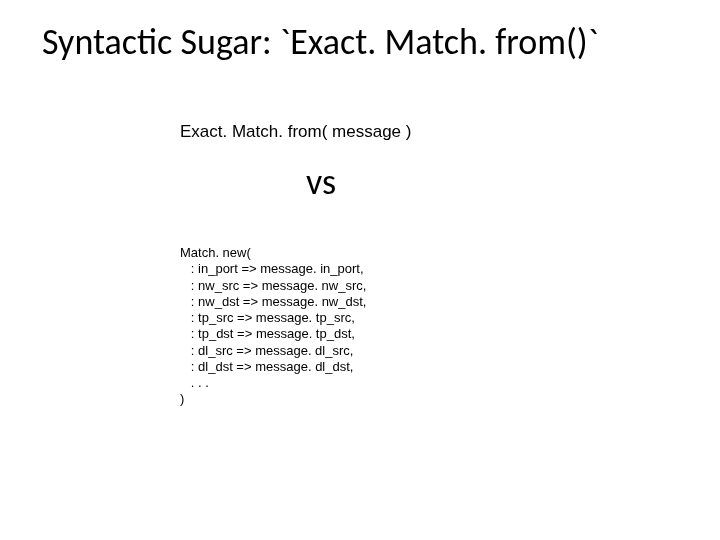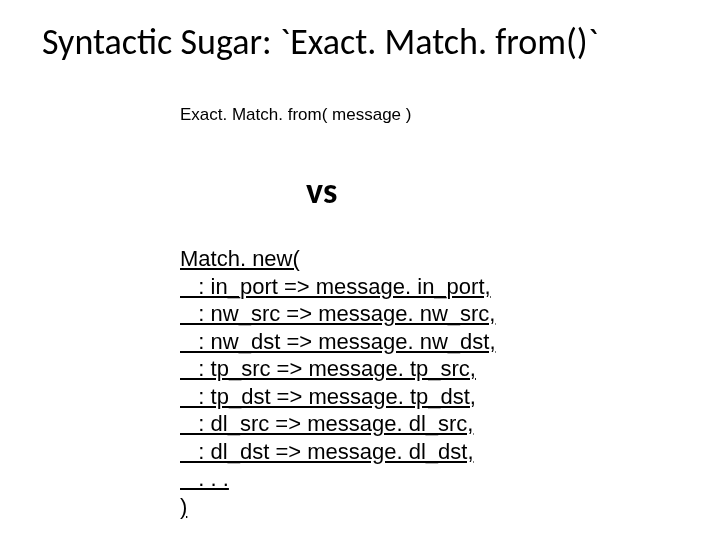--- a/index.html
+++ b/index.html
@@ -23,41 +23,40 @@
     left: 42px;
     top: 20px;
     font-size: 36px;
     font-weight: 400;
     letter-spacing: 0px;
     white-space: nowrap;
   }
   .code-short {
     position: absolute;
     left: 180px;
-    top: 105px;
+    top: 122px;
     font-family: Arial, Helvetica, sans-serif;
     font-size: 17px;
   }
   .vs {
     position: absolute;
     left: 306px;
-    top: 169px;
+    top: 160px;
     font-size: 36px;
-    font-weight: 700;
+    font-weight: 400;
     text-align: center;
   }
   .code-long {
     position: absolute;
     left: 180px;
     top: 245px;
     font-family: Arial, Helvetica, sans-serif;
-    font-size: 22px;
+    font-size: 13px;
     line-height: 1.25;
     white-space: pre;
-    text-decoration: underline;
   }
 </style>
 </head>
 <body>
 
 <div class="slide">
   <div class="title">Syntactic Sugar: `Exact. Match. from()`</div>
   <div class="code-short">Exact. Match. from( message )</div>
   <div class="vs">vs</div>
   <div class="code-long">Match. new(

